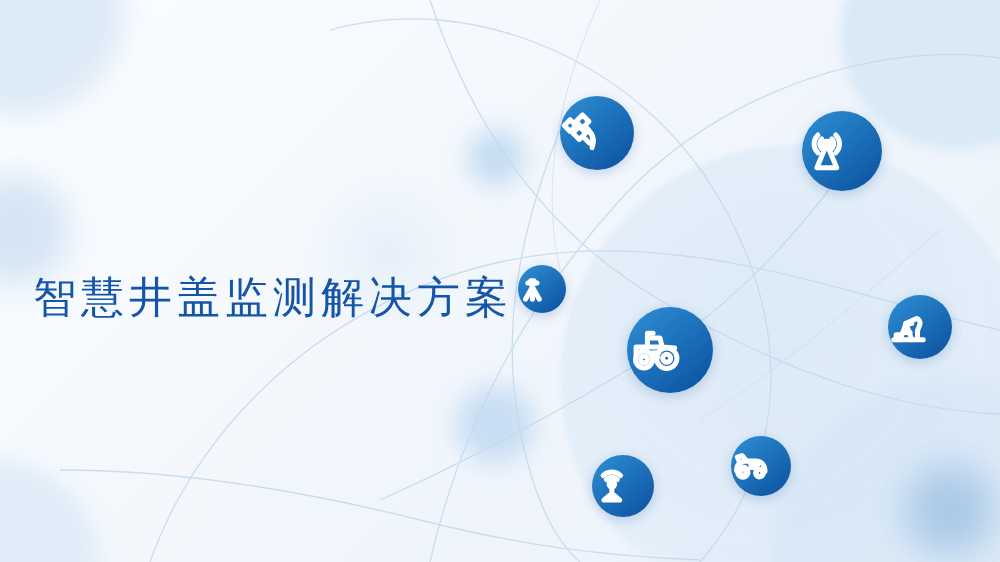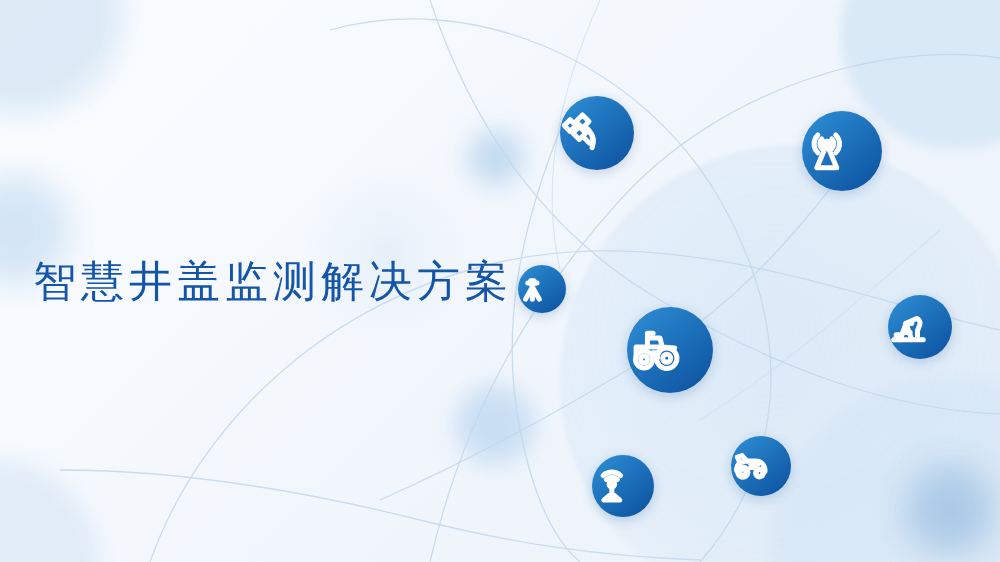--- a/index.html
+++ b/index.html
@@ -113,21 +113,21 @@
     white-space: nowrap;
     font-weight: 400;
   }
   .title-line2 {
     font-family: "DejaVu Sans", "Liberation Sans", sans-serif;
     font-size: 43px;
     line-height: 62px;
     color: #1455a8;
     letter-spacing: 5px;
     white-space: nowrap;
-    margin-top: 22px;
+    margin-top: 38px;
     font-weight: 400;
   }
 
   
   .node {
     position: absolute;
     border-radius: 50%;
     background: linear-gradient(140deg, #2e90d6 0%, #1f7cc8 35%, #1463b4 65%, #0b4f9e 100%);
     box-shadow: 0 3px 12px rgba(17, 78, 150, .22);
     display: flex;

